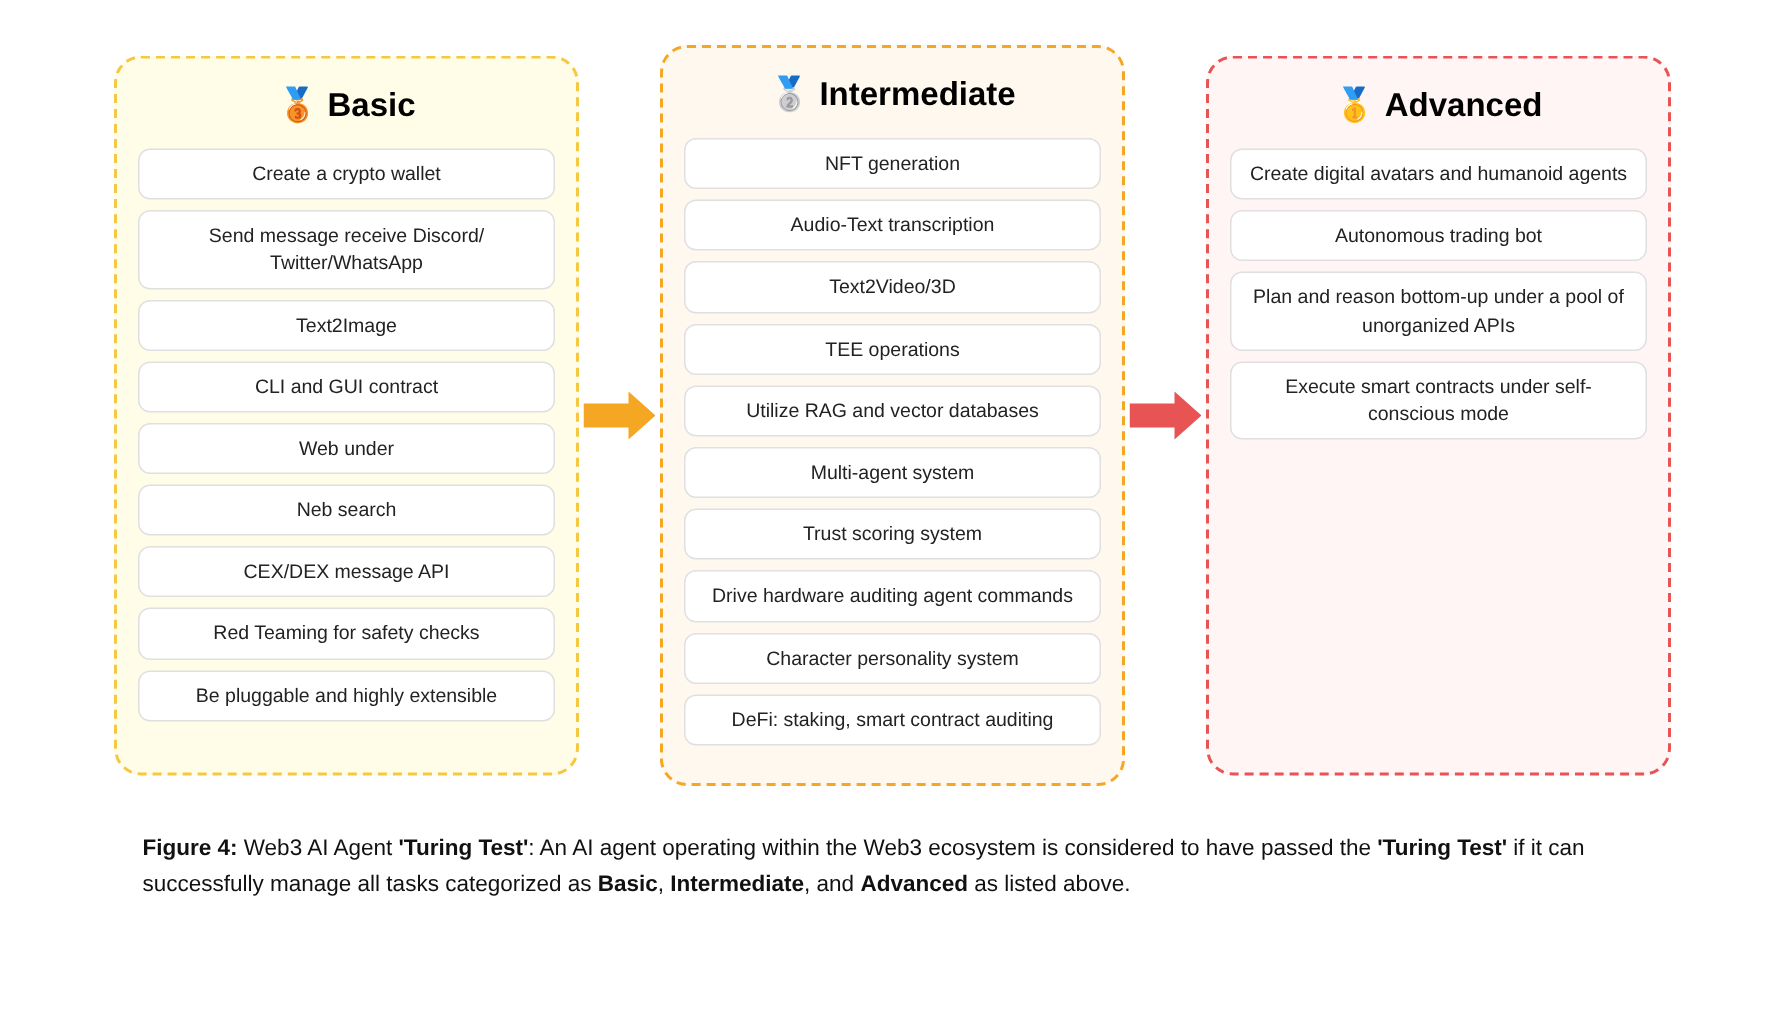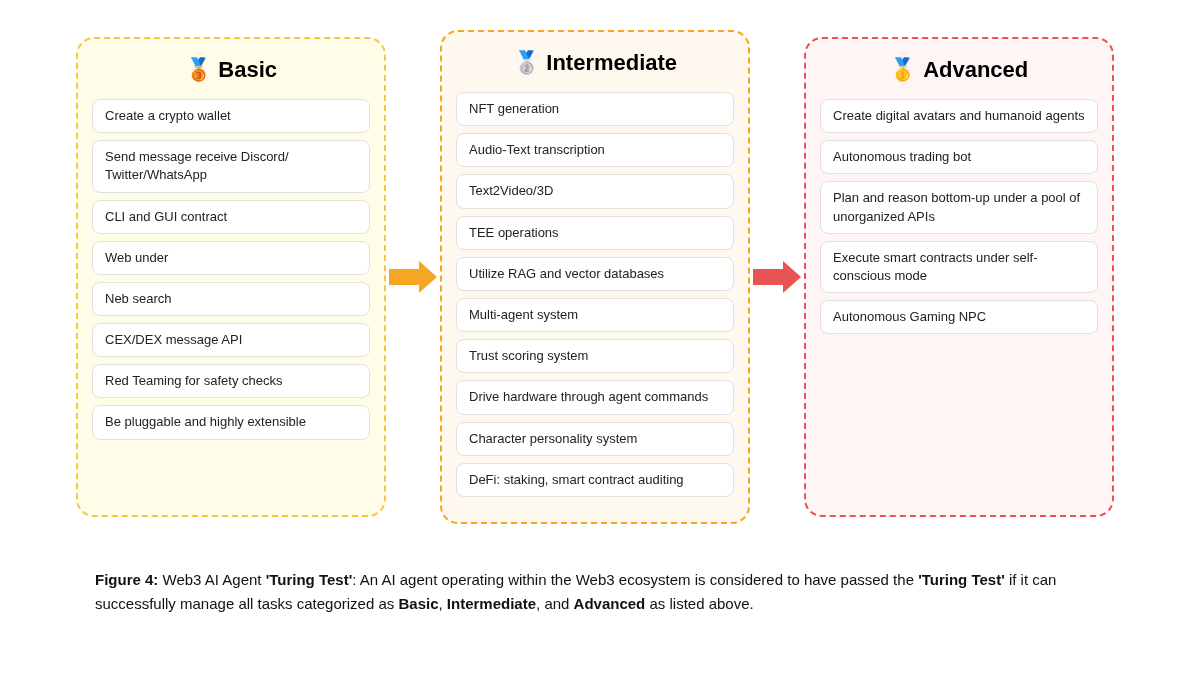--- a/index.html
+++ b/index.html
@@ -60,29 +60,30 @@
       background: #fff;
       border: 1.5px solid #e0e0e0;
       border-radius: 8px;
       padding: 7px 12px;
       margin-bottom: 7px;
       font-size: 13px;
       font-family: Arial, sans-serif;
       color: #222;
       width: 100%;
       line-height: 1.4;
+      text-align: center;
     }
     .caption {
       width: 100%;
       max-width: 1000px;
       font-size: 15px;
       font-family: Arial, sans-serif;
       color: #111;
       line-height: 1.6;
-      margin-top: 16px;
+      margin-top: 2px;
     }
     .caption strong {
       font-weight: bold;
     }
     .full-arrow {
       display: flex;
       align-items: center;
       width: 54px;
       justify-content: center;
     }
@@ -98,20 +99,21 @@
 
   <div class="column-box basic">
     <div class="column-title">
       <span class="medal">🥉</span>
       <span>Basic</span>
     </div>
 
   <div class="item-card">Create a crypto wallet</div>
       <div class="item-card">Send message receive Discord/
 Twitter/WhatsApp</div>
+      <div class="item-card">Text2Image</div>
       <div class="item-card">CLI and GUI contract</div>
       <div class="item-card">Web under</div>
       <div class="item-card">Neb search</div>
       <div class="item-card">CEX/DEX message API</div>
       <div class="item-card">Red Teaming for safety checks</div>
       <div class="item-card">Be pluggable and highly extensible</div>
     </div>
 
   <div class="full-arrow">
     <svg viewBox="0 0 48 36" xmlns="http://www.w3.org/2000/svg">
@@ -124,40 +126,39 @@
       <span class="medal">🥈</span>
       <span>Intermediate</span>
     </div>
   <div class="item-card">NFT generation</div>
       <div class="item-card">Audio-Text transcription</div>
       <div class="item-card">Text2Video/3D</div>
       <div class="item-card">TEE operations</div>
       <div class="item-card">Utilize RAG and vector databases</div>
       <div class="item-card">Multi-agent system</div>
       <div class="item-card">Trust scoring system</div>
-      <div class="item-card">Drive hardware through agent commands</div>
+      <div class="item-card">Drive hardware auditing agent commands</div>
       <div class="item-card">Character personality system</div>
       <div class="item-card">DeFi: staking, smart contract auditing</div>
     </div>
 
   <div class="full-arrow">
     <svg viewBox="0 0 48 36" xmlns="http://www.w3.org/2000/svg">
       <polygon points="0,10 30,10 30,2 48,18 30,34 30,26 0,26" fill="#e85353"></polygon>
     </svg>
   </div>
 
   <div class="column-box advanced">
     <div class="column-title">
       <span class="medal">🥇</span>
       <span>Advanced</span>
     </div>
   <div class="item-card">Create digital avatars and humanoid agents</div>
       <div class="item-card">Autonomous trading bot</div>
       <div class="item-card">Plan and reason bottom-up under a pool of unorganized APIs</div>
       <div class="item-card">Execute smart contracts under self-conscious mode</div>
-      <div class="item-card">Autonomous Gaming NPC</div>
     </div>
 </div>
 
 <div class="caption">
   <strong>Figure 4:</strong>
   <span>  Web3 AI Agent <strong>'Turing Test'</strong>:  An AI agent operating within the Web3 ecosystem is considered to have passed the <strong>'Turing Test'</strong> if it can successfully manage all tasks categorized as <strong>Basic</strong>, <strong>Intermediate</strong>, and <strong>Advanced</strong> as listed above.</span>
 </div>
 
 </body></html>

